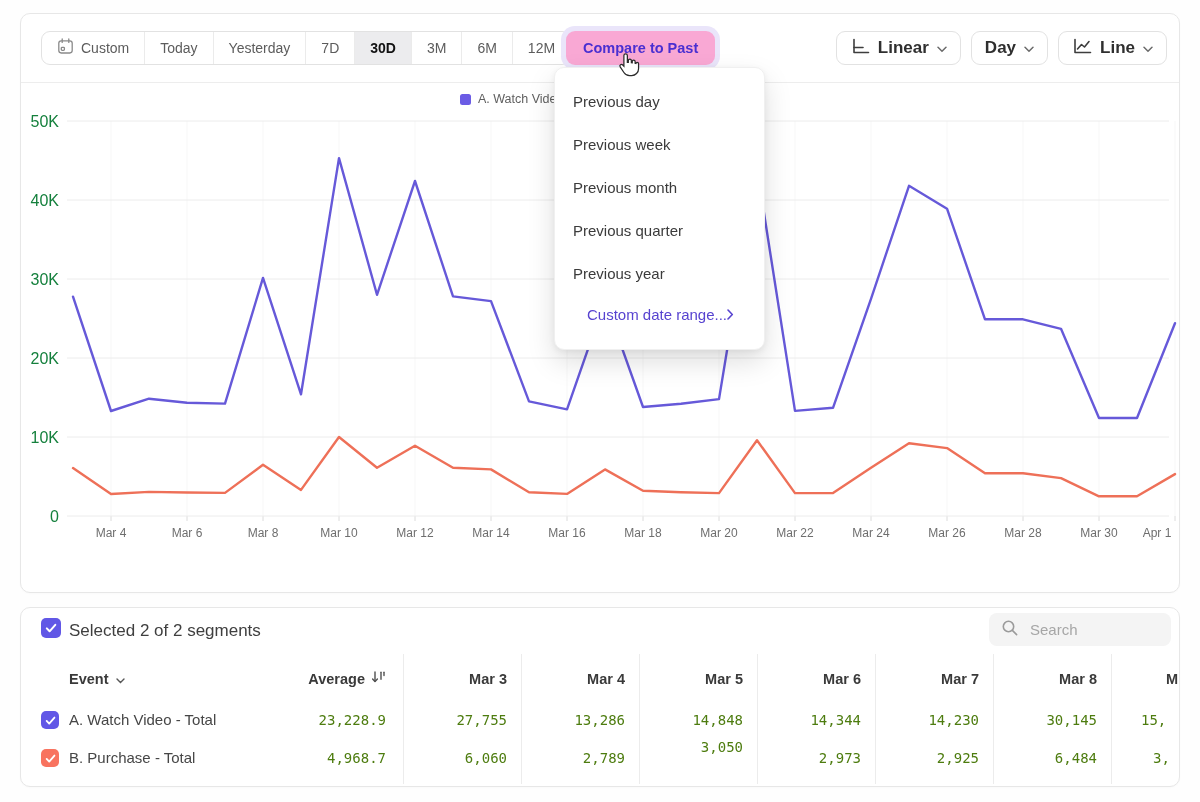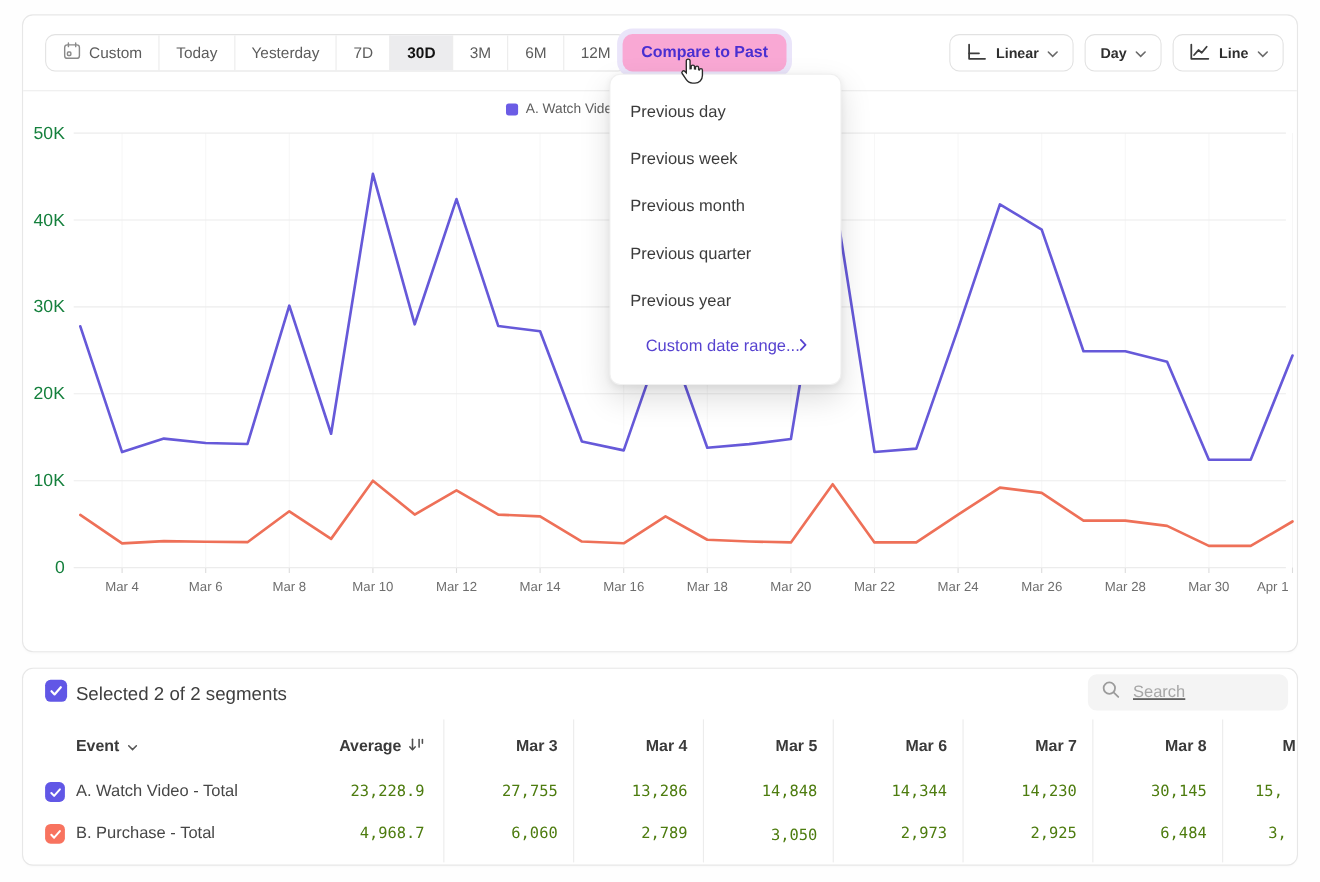--- a/index.html
+++ b/index.html
@@ -16,21 +16,21 @@
     border:1px solid #e2e2e2;border-radius:9px;overflow:hidden;background:#fff;box-sizing:border-box;}
   .seg-item{display:flex;align-items:center;gap:7px;padding:0 15px;font-size:14px;color:#5c5c5c;
     border-left:1px solid #ebebeb;cursor:pointer;white-space:nowrap;}
   .seg-item:first-child{border-left:none;}
   .seg-item.selected{background:#ececee;color:#121212;font-weight:700;}
   .compare-btn{position:absolute;left:545px;top:17px;height:34px;padding:0 17px;border:none;
     background:#f9a8d4;color:#4a2fd1;font-family:inherit;font-size:14.5px;font-weight:700;border-radius:9px;
     box-shadow:0 0 0 5px #eae5fa;cursor:pointer;z-index:4;}
   .right-group{position:absolute;right:12px;top:17px;display:flex;gap:10px;z-index:4;}
   .tb-btn{display:flex;align-items:center;gap:8px;height:34px;padding:0 13px;background:#fff;
-    border:1px solid #e2e2e2;border-radius:9px;font-family:inherit;font-size:13px;font-weight:600;
+    border:1px solid #e2e2e2;border-radius:9px;font-family:inherit;font-size:17px;font-weight:600;
     color:#2f2f2f;cursor:pointer;box-sizing:border-box;}
 
   
   #chart-svg{position:absolute;left:0;top:0;z-index:1;pointer-events:none;}
   #axis-layer{position:absolute;inset:0;z-index:1;pointer-events:none;}
   .ylab{position:absolute;left:2px;width:36px;text-align:right;font-size:16px;color:#15803d;}
   .xlab{position:absolute;top:512px;transform:translateX(-50%);font-size:12px;color:#6e6e6e;white-space:nowrap;}
   .legend{position:absolute;left:439px;top:78px;display:flex;gap:20px;z-index:2;}
   .legend-item{display:flex;align-items:center;gap:7px;cursor:pointer;}
   .legend-swatch{width:11px;height:11px;border-radius:2.5px;}
@@ -45,21 +45,21 @@
     padding-right:16px;height:40px;line-height:40px;}
   .cursor-glyph{position:absolute;left:596px;top:38px;z-index:10;pointer-events:none;}
 
   
   .summary-checkbox{position:absolute;left:20px;top:10px;width:20px;height:20px;border-radius:5px;
     display:flex;align-items:center;justify-content:center;cursor:pointer;}
   .row-checkbox{position:absolute;left:20px;width:18px;height:18px;border-radius:5px;
     display:flex;align-items:center;justify-content:center;cursor:pointer;}
   .summary-label{position:absolute;left:48px;top:13px;font-size:17px;color:#3f3f3f;}
   .search-pill{position:absolute;left:968px;top:5px;width:182px;height:33px;background:#f4f4f4;
-    border-radius:8px;display:flex;align-items:center;padding:0 12px;box-sizing:border-box;gap:9px;text-decoration:underline;}
+    border-radius:8px;display:flex;align-items:center;padding:0 12px;box-sizing:border-box;gap:9px;}
   .search-pill input{border:none;background:transparent;outline:none;font-family:inherit;font-size:15px;
     color:#444;width:120px;}
   .search-pill input::placeholder{color:#a6a6a6;}
   .th{position:absolute;top:62px;height:18px;line-height:18px;font-size:14.5px;font-weight:600;color:#3a3a3a;}
   .event-th{left:48px;display:flex;align-items:center;gap:7px;}
   .avg-th{left:205px;width:160px;display:flex;align-items:center;justify-content:flex-end;gap:6px;}
   .row-label{position:absolute;left:48px;height:20px;line-height:20px;font-size:15px;color:#464646;white-space:nowrap;}
   .mono{font-family:"DejaVu Sans Mono",monospace;font-size:14px;color:#4d7c0f;}
   .avg-val{position:absolute;left:245px;width:120px;text-align:right;height:18px;line-height:18px;}
   .cell{position:absolute;height:18px;line-height:18px;text-align:right;width:110px;}
@@ -317,21 +317,21 @@
         <div class="cell head" style="left: 848px; top: 62px;">Mar 7</div>
         <div class="cell head" style="left: 966px; top: 62px;">Mar 8</div>
         <div class="cell mono" style="left: 376px; top: 103px;">27,755</div>
         <div class="cell mono" style="left: 494px; top: 103px;">13,286</div>
         <div class="cell mono" style="left: 612px; top: 103px;">14,848</div>
         <div class="cell mono" style="left: 730px; top: 103px;">14,344</div>
         <div class="cell mono" style="left: 848px; top: 103px;">14,230</div>
         <div class="cell mono" style="left: 966px; top: 103px;">30,145</div>
         <div class="cell mono" style="left: 376px; top: 141px;">6,060</div>
         <div class="cell mono" style="left: 494px; top: 141px;">2,789</div>
-        <div class="cell mono" style="left: 612px; top: 143px;">3,050</div>
+        <div class="cell mono" style="left: 612px; top: 130px;">3,050</div>
         <div class="cell mono" style="left: 730px; top: 141px;">2,973</div>
         <div class="cell mono" style="left: 848px; top: 141px;">2,925</div>
         <div class="cell mono" style="left: 966px; top: 141px;">6,484</div>
         <div class="clip-cell head cell" style="left: 1145px; top: 62px; width: 40px; text-align: left;">M</div>
         <div class="clip-cell mono" style="left: 1120px; top: 103px;">15,</div>
         <div class="clip-cell mono" style="left: 1132px; top: 141px;">3,</div>
       </div>
   </div>
 </div>
 

